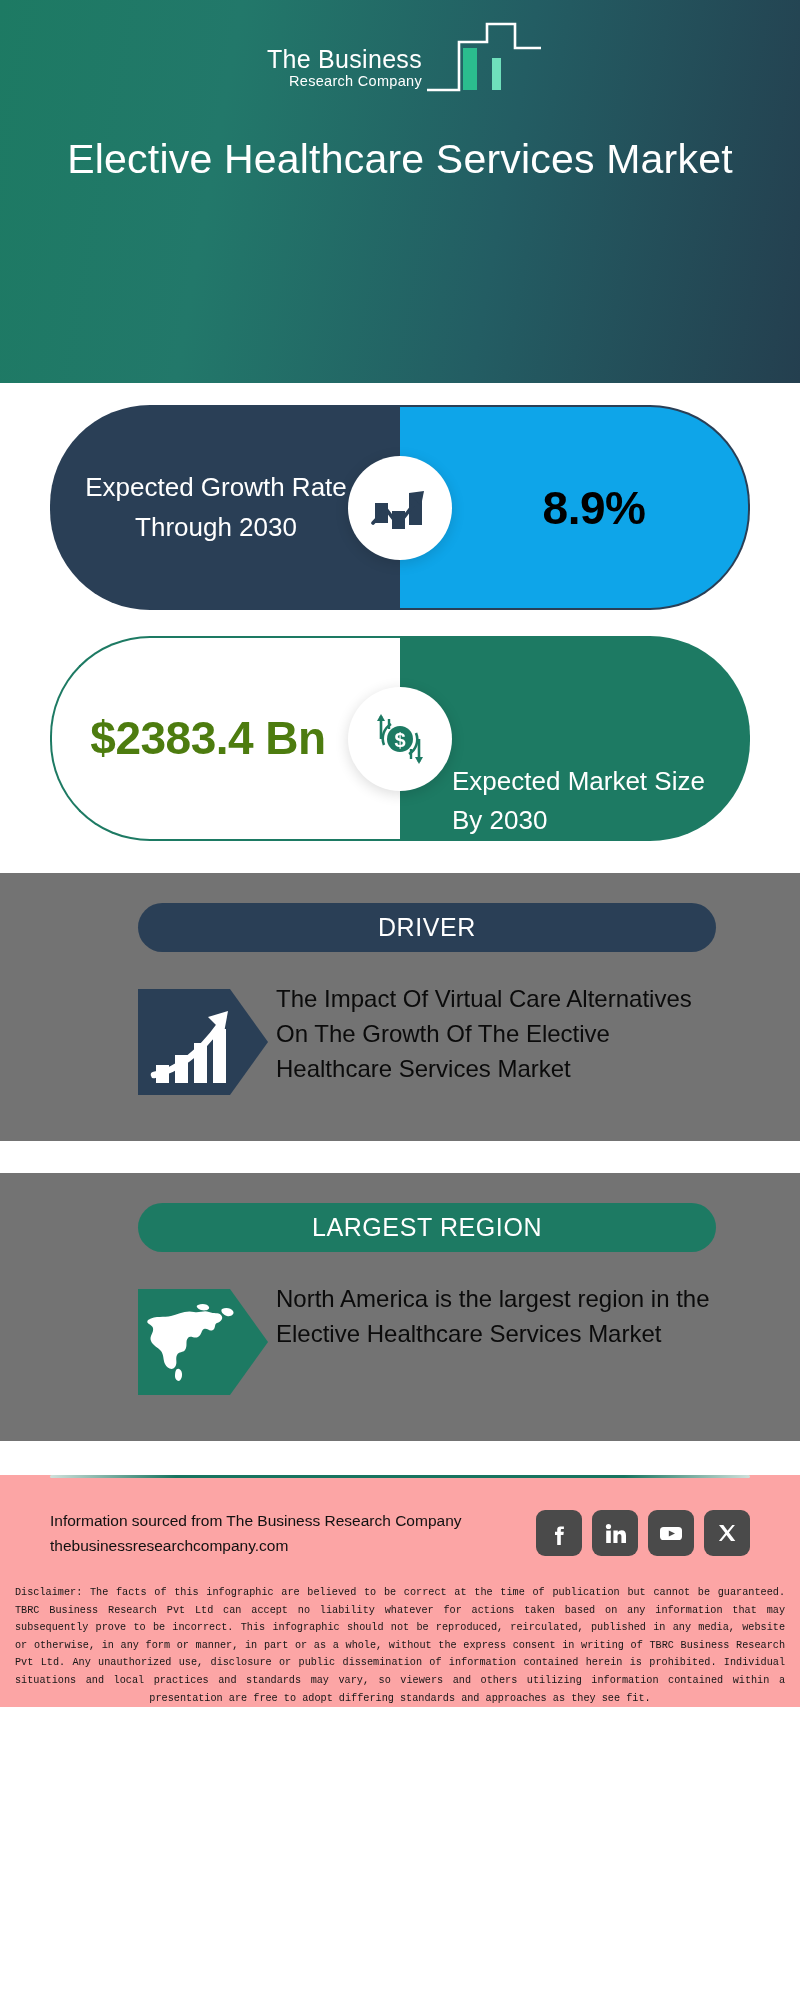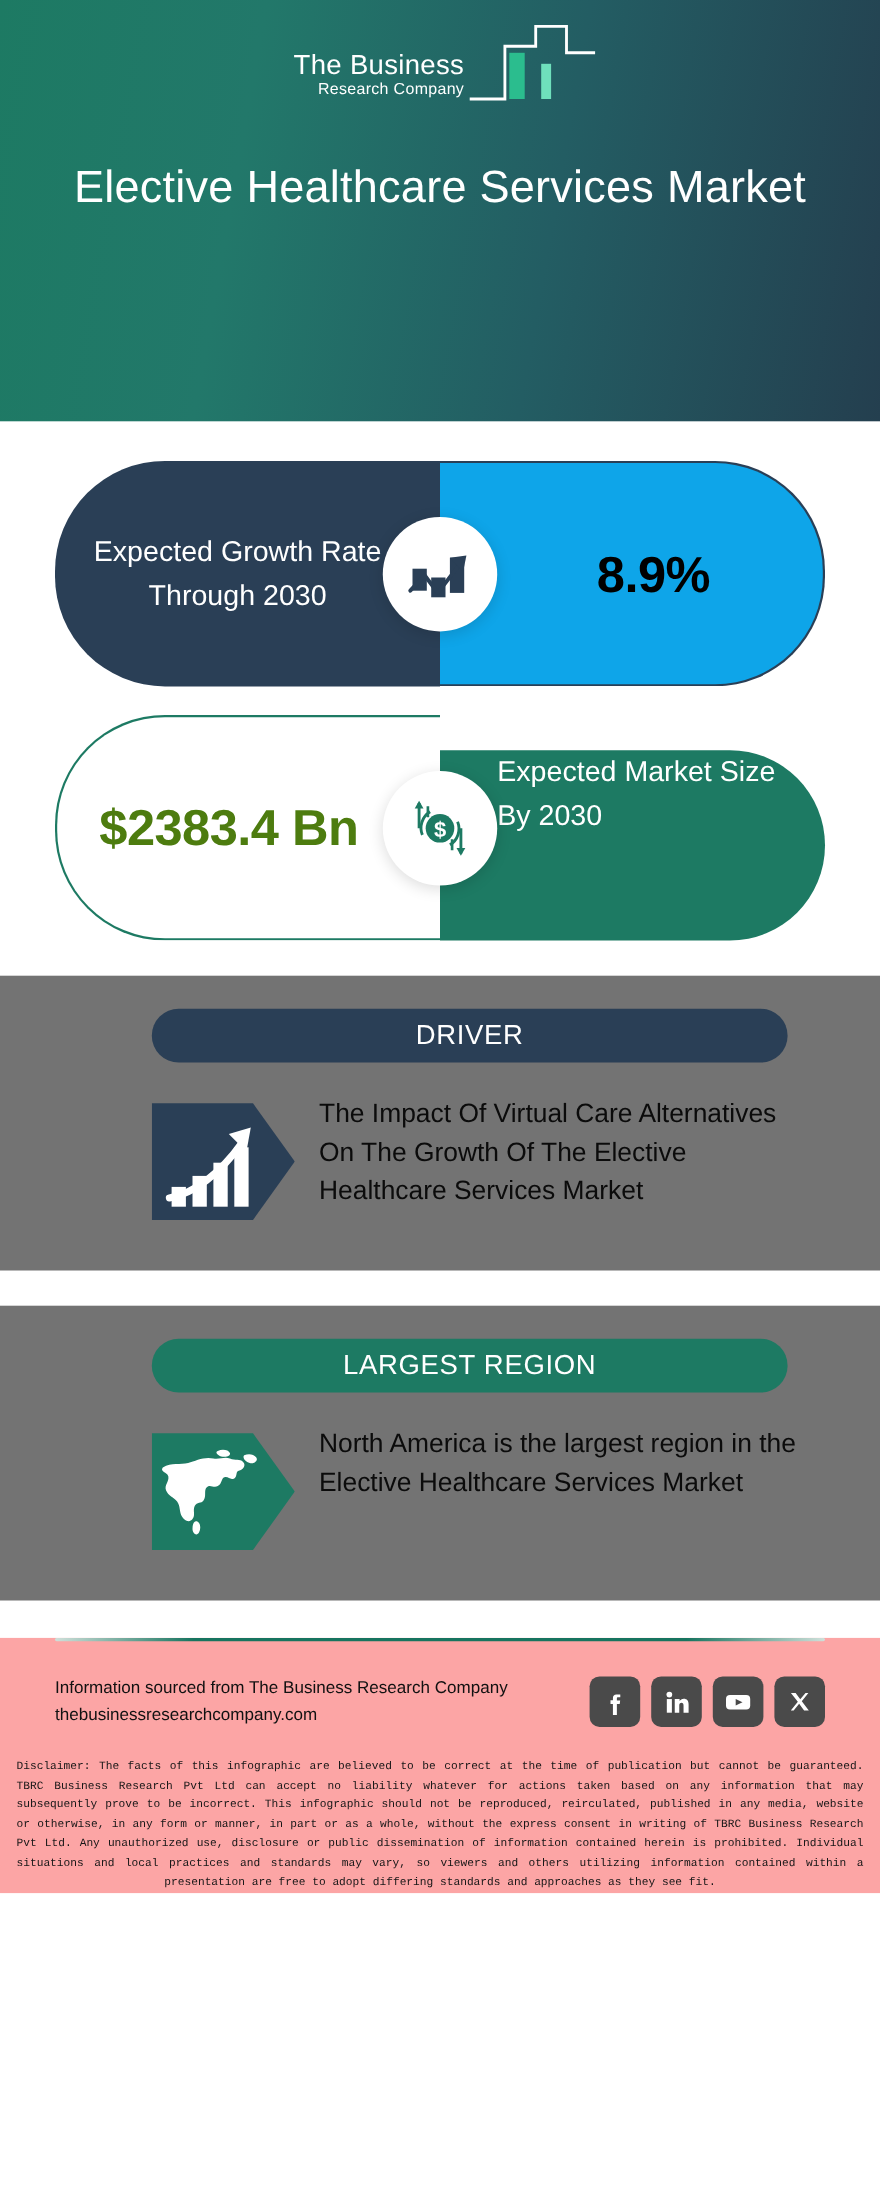--- a/index.html
+++ b/index.html
@@ -58,41 +58,41 @@
     line-height: 1.2;
     font-weight: 400;
     padding-left: 32px;
   }
   .logo-mark { position: relative; width: 118px; height: 80px; }
 
   .title {
     position: absolute;
     left: 48px;
     right: 48px;
-    top: 145px;
+    top: 134px;
     text-align: center;
     color: #ffffff;
     font-size: 41px;
     line-height: 1.24;
     font-weight: 400;
     letter-spacing: 0.2px;
   }
 
   
   .stat {
     position: relative;
     width: 700px;
     height: 205px;
     margin: 0 auto;
     display: flex;
   }
   .stat-half { flex: 1 1 50%; position: relative; }
 
   
-  .c1 { margin-top: 36px; }
+  .c1 { margin-top: 22px; }
   .c1-left {
     background: #2a3f56;
     border-radius: 100px 0 0 100px;
     display: flex;
     align-items: center;
     justify-content: center;
   }
   .c1-left .lbl {
     color: #ffffff;
     font-size: 26px;
@@ -134,23 +134,22 @@
     font-weight: 700;
     letter-spacing: -0.5px;
     text-align: center;
     line-height: 1.22;
     padding-right: 36px;
   }
   .c2-right {
     background: #1d7a63;
     border-radius: 0 100px 100px 0;
     display: flex;
-    align-items: flex-start;
-    justify-content: center;
-    margin-top: 32px;
+    align-items: flex-end;
+    justify-content: center;
   }
   .c2-right .lbl {
     color: #ffffff;
     font-size: 26px;
     line-height: 1.52;
     text-align: left;
     padding-left: 52px;
     padding-right: 18px;
   }
 
@@ -189,21 +188,21 @@
     color: #ffffff;
     font-size: 25px;
     letter-spacing: 0.6px;
   }
   .pill.navy { background: #2a3f56; }
   .pill.teal { background: #1d7a63; }
   .panel-body {
     margin-top: 25px;
     display: flex;
     align-items: flex-start;
-    gap: 22px;
+    gap: 8px;
     padding-left: 88px;
   }
   .arrow-badge {
     position: relative;
     flex: 0 0 auto;
     width: 130px;
     height: 130px;
     display: block;
   }
   .panel-text {

